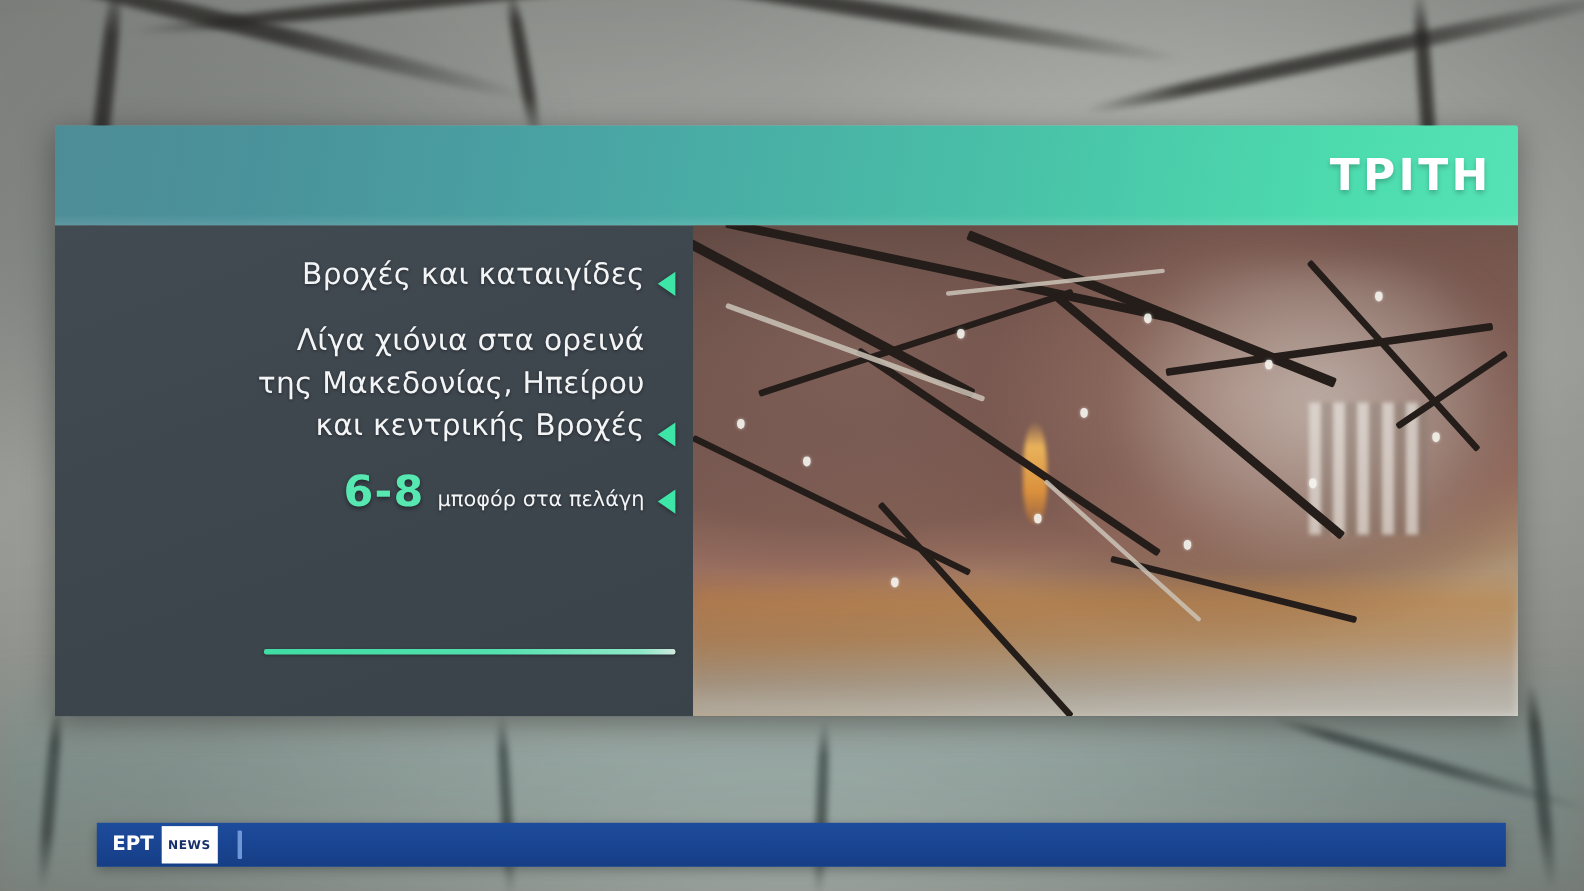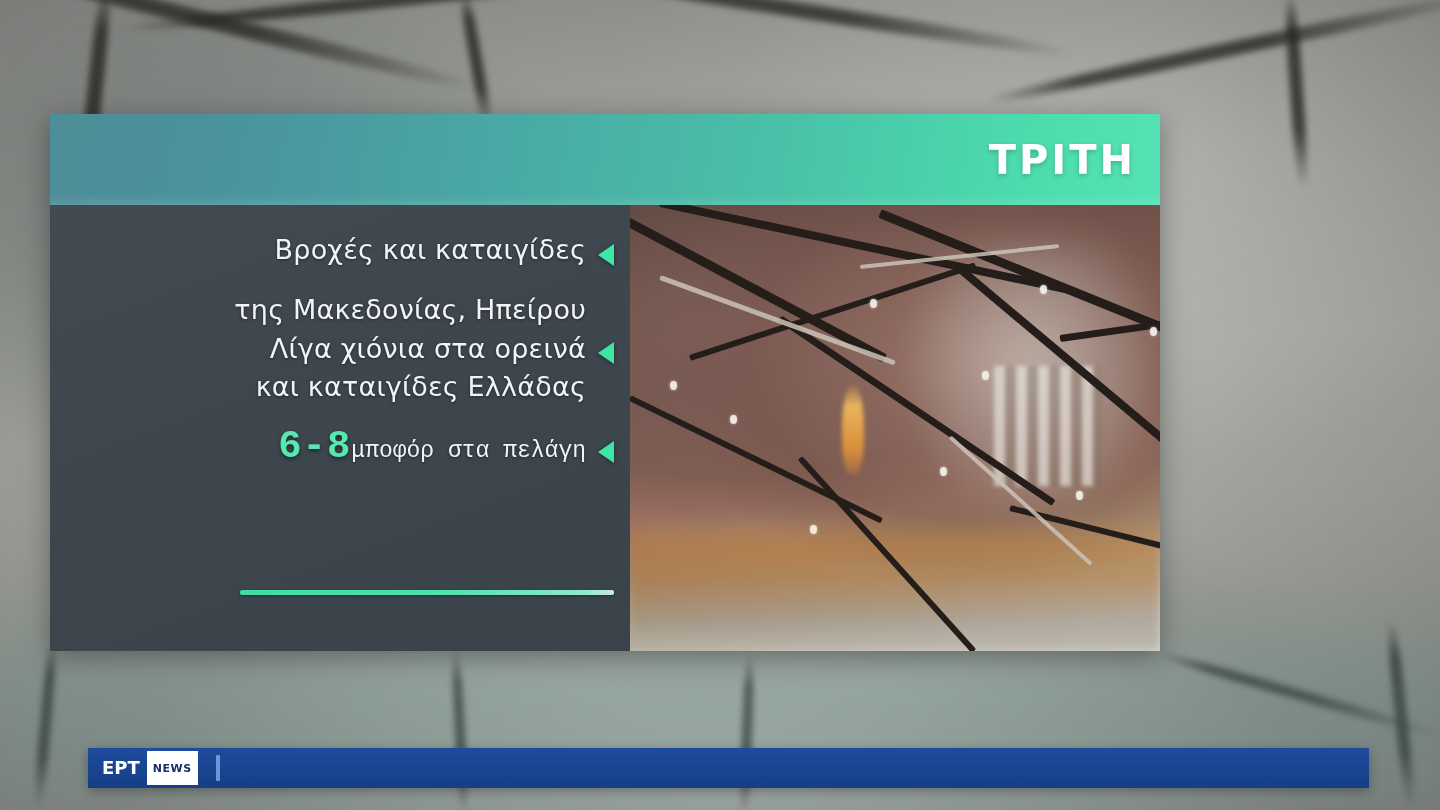--- a/index.html
+++ b/index.html
@@ -55,21 +55,21 @@
     position: absolute;
     inset: 0;
     background: radial-gradient(ellipse 1100px 700px at 50% 48%, rgba(0,0,0,0) 45%, rgba(30,32,30,0.28) 100%);
   }
 
   
   .card {
     position: absolute;
     left: 50px;
     top: 114px;
-    width: 1110px;
+    width: 1330px;
     height: 537px;
     box-shadow: 0 6px 26px rgba(0,0,0,0.35);
   }
 
   
   .card-header {
     position: absolute;
     left: 0; top: 0;
     width: 100%;
     height: 91px;
@@ -116,21 +116,21 @@
   }
 
   .bullets {
     position: relative;
     padding-right: 0;
   }
 
   .bullet-row {
     position: relative;
     display: flex;
-    align-items: center;
+    align-items: flex-end;
     justify-content: flex-end;
     padding-right: 16px;
     margin-bottom: 22px;
   }
   .bullet-text {
     color: #f2f4f5;
     font-size: 27px;
     line-height: 1.42;
     text-align: right;
     font-weight: 500;
@@ -150,33 +150,33 @@
   }
 
   .wind-row {
     margin-top: 4px;
     margin-bottom: 10px;
   }
   .wind-line {
     display: flex;
     align-items: baseline;
     justify-content: flex-end;
-    font-family: Liberation Mono, monospace;
+    gap: 12px;
   }
   .wind-value {
     color: #56e8b0;
     font-size: 39px;
     font-weight: bold;
     line-height: 1;
     letter-spacing: 1px;
     text-shadow: 0 2px 4px rgba(0,0,0,0.45);
   }
   .wind-label {
     color: #f2f4f5;
-    font-size: 23px;
+    font-size: 19px;
     font-weight: 500;
     line-height: 1;
     text-shadow: 0 1px 3px rgba(0,0,0,0.45);
   }
 
   .divider {
     position: absolute;
     left: 190px;
     right: 16px;
     top: 385px;
@@ -341,23 +341,23 @@
 
           <div class="bullet-row">
             <div class="bullet-text">
               <div>Βροχές και καταιγίδες</div>
             </div>
             <span class="bullet-marker"></span>
           </div>
 
           <div class="bullet-row">
             <div class="bullet-text">
+              <div>Λίγα χιόνια στα ορεινά</div>
               <div>της Μακεδονίας, Ηπείρου</div>
-              <div>Λίγα χιόνια στα ορεινά</div>
-              <div>και καταιγίδες Ελλάδας</div>
+              <div>και κεντρικής Βροχές</div>
             </div>
             <span class="bullet-marker"></span>
           </div>
 
           <div class="bullet-row wind-row">
             <div class="wind-line">
               <span class="wind-value">6-8</span>
               <span class="wind-label">μποφόρ στα πελάγη</span>
             </div>
             <span class="bullet-marker"></span>

